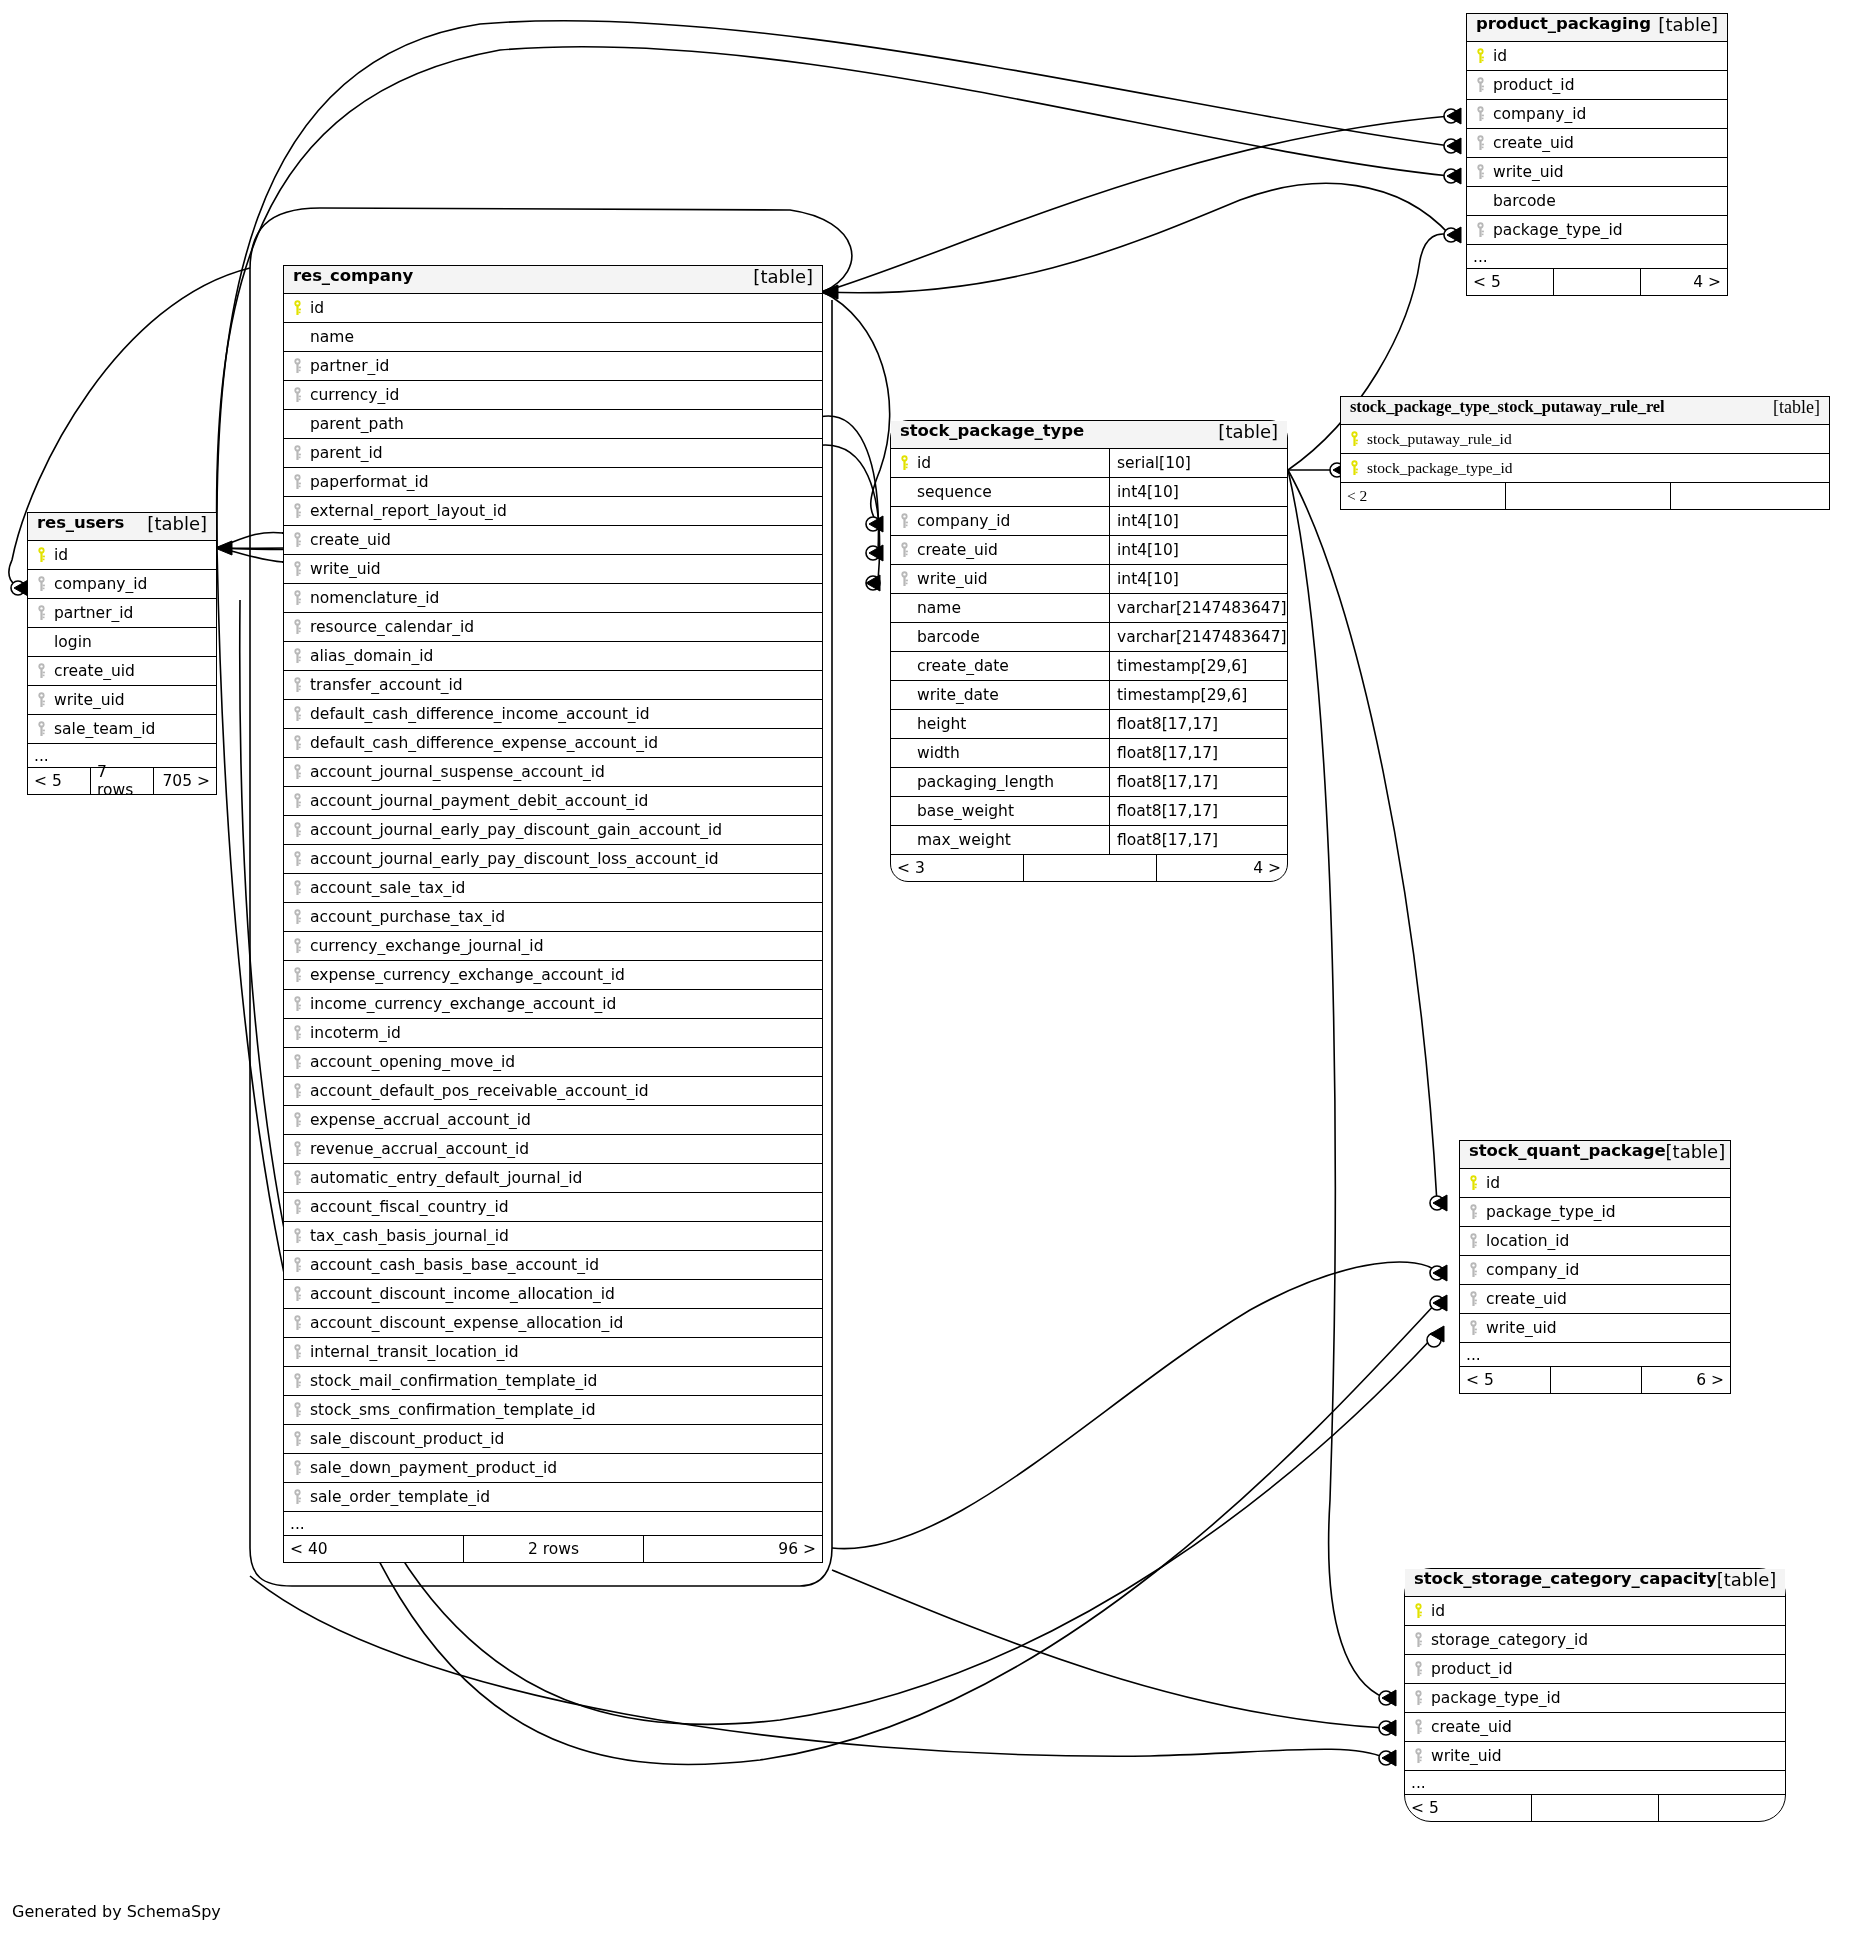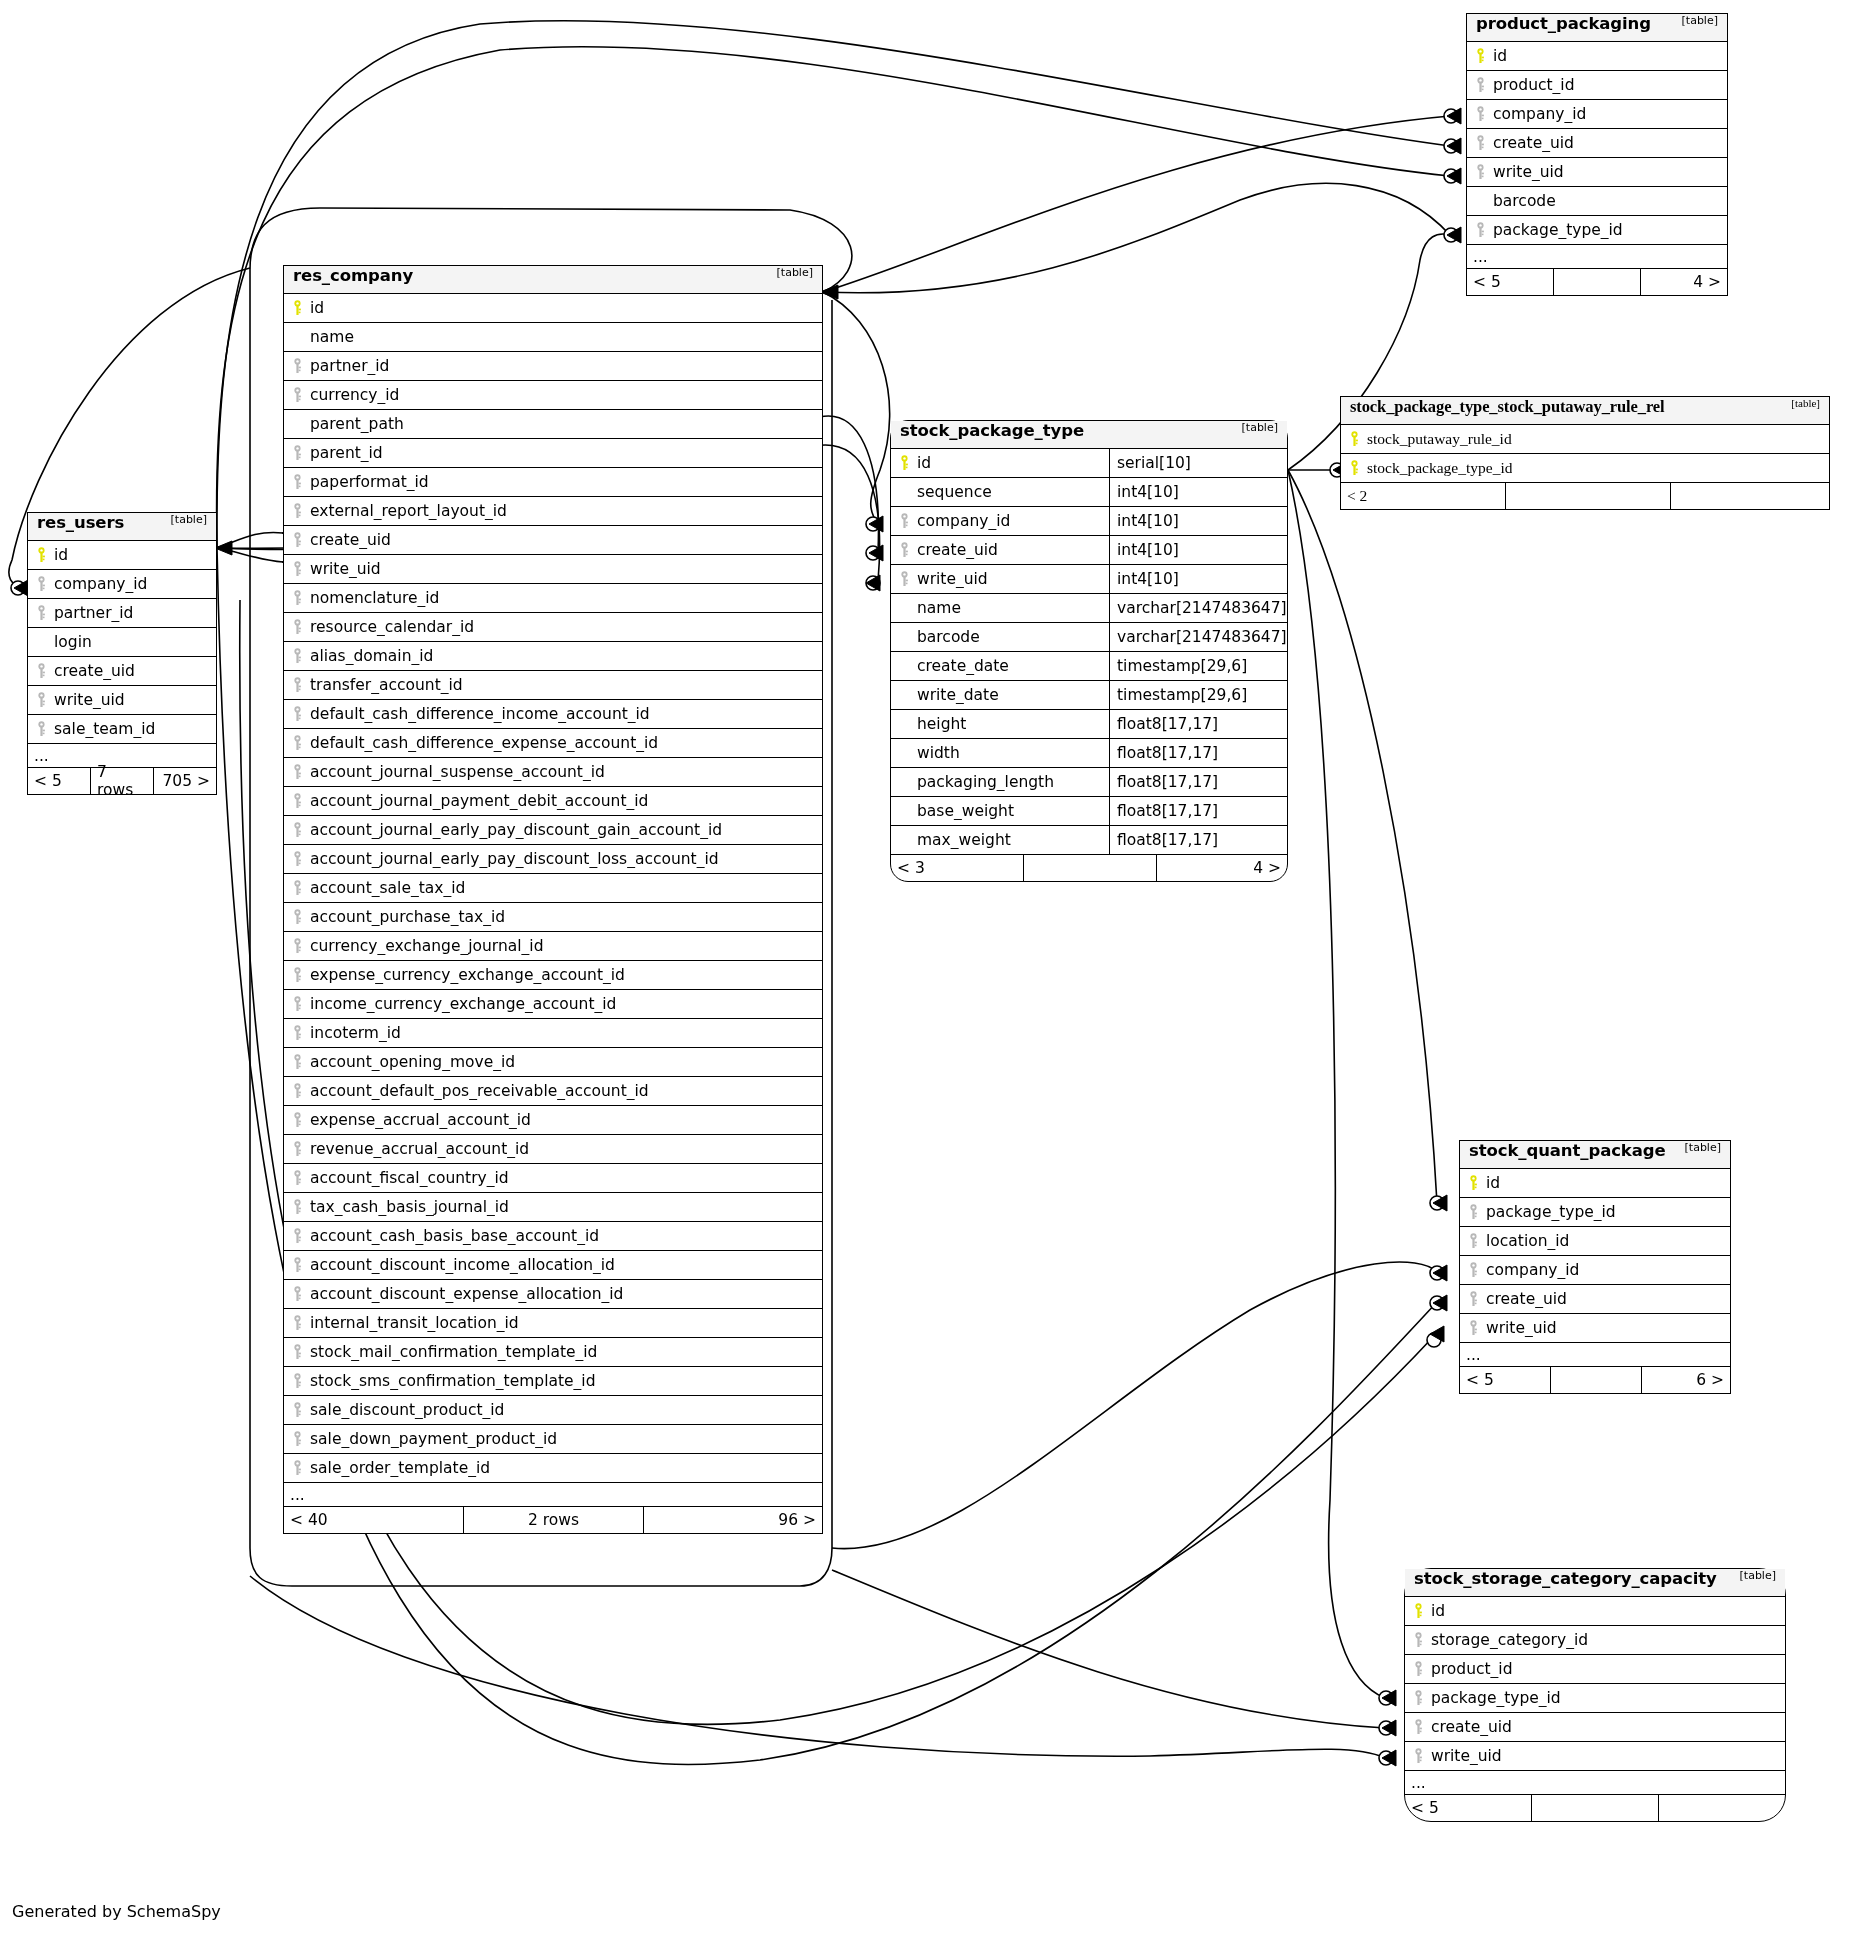--- a/index.html
+++ b/index.html
@@ -17,21 +17,21 @@
   .table{
     position:absolute;z-index:3;background:#ffffff;
     border:1.6px solid #000000;box-sizing:border-box;
   }
   .thead{
     display:flex;align-items:flex-start;justify-content:space-between;
     background:#f4f4f4;border-bottom:1.6px solid #000;
     padding:0 9px;height:28px;box-sizing:border-box;
   }
   .tname{font-weight:bold;font-size:16.5px;color:#000;letter-spacing:-0.1px;white-space:nowrap;}
-  .ttag{font-size:11px;color:#000;}
+  .ttag{font-size:18px;color:#000;}
   .row{
     display:flex;align-items:center;height:29px;box-sizing:border-box;
     border-bottom:1.6px solid #000;position:relative;
   }
   .row:last-child{border-bottom:none;}
   .keycell{width:26px;min-width:26px;display:flex;align-items:center;justify-content:center;}
   .colname{font-size:15.5px;color:#000;white-space:nowrap;overflow:hidden;}
   .coltype{
     font-size:15.5px;color:#000;white-space:nowrap;
     border-left:1.6px solid #000;padding-left:7px;
@@ -589,20 +589,32 @@
         <div class="row">
           <span class="keycell">
             <svg class="key" viewBox="0 0 9 16">
               <circle cx="4.5" cy="3.4" r="3.1" fill="#b8b8b8"></circle>
               <rect x="3.4" y="5.6" width="2.2" height="9.4" fill="#b8b8b8"></rect>
               <rect x="5.6" y="8.6" width="2.3" height="1.7" fill="#b8b8b8"></rect>
               <rect x="5.6" y="11.6" width="1.9" height="1.6" fill="#b8b8b8"></rect>
               <circle cx="4.5" cy="3.4" r="1.2" fill="#ffffff"></circle>
             </svg>
           </span>
+          <span class="colname">automatic_entry_default_journal_id</span>
+        </div>
+        <div class="row">
+          <span class="keycell">
+            <svg class="key" viewBox="0 0 9 16">
+              <circle cx="4.5" cy="3.4" r="3.1" fill="#b8b8b8"></circle>
+              <rect x="3.4" y="5.6" width="2.2" height="9.4" fill="#b8b8b8"></rect>
+              <rect x="5.6" y="8.6" width="2.3" height="1.7" fill="#b8b8b8"></rect>
+              <rect x="5.6" y="11.6" width="1.9" height="1.6" fill="#b8b8b8"></rect>
+              <circle cx="4.5" cy="3.4" r="1.2" fill="#ffffff"></circle>
+            </svg>
+          </span>
           <span class="colname">account_fiscal_country_id</span>
         </div>
         <div class="row">
           <span class="keycell">
             <svg class="key" viewBox="0 0 9 16">
               <circle cx="4.5" cy="3.4" r="3.1" fill="#b8b8b8"></circle>
               <rect x="3.4" y="5.6" width="2.2" height="9.4" fill="#b8b8b8"></rect>
               <rect x="5.6" y="8.6" width="2.3" height="1.7" fill="#b8b8b8"></rect>
               <rect x="5.6" y="11.6" width="1.9" height="1.6" fill="#b8b8b8"></rect>
               <circle cx="4.5" cy="3.4" r="1.2" fill="#ffffff"></circle>

